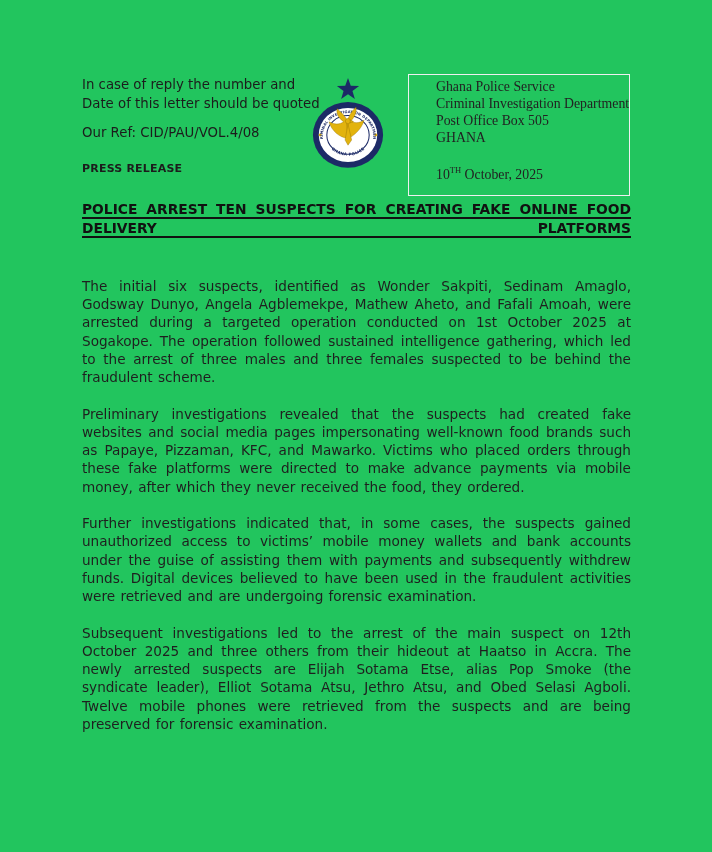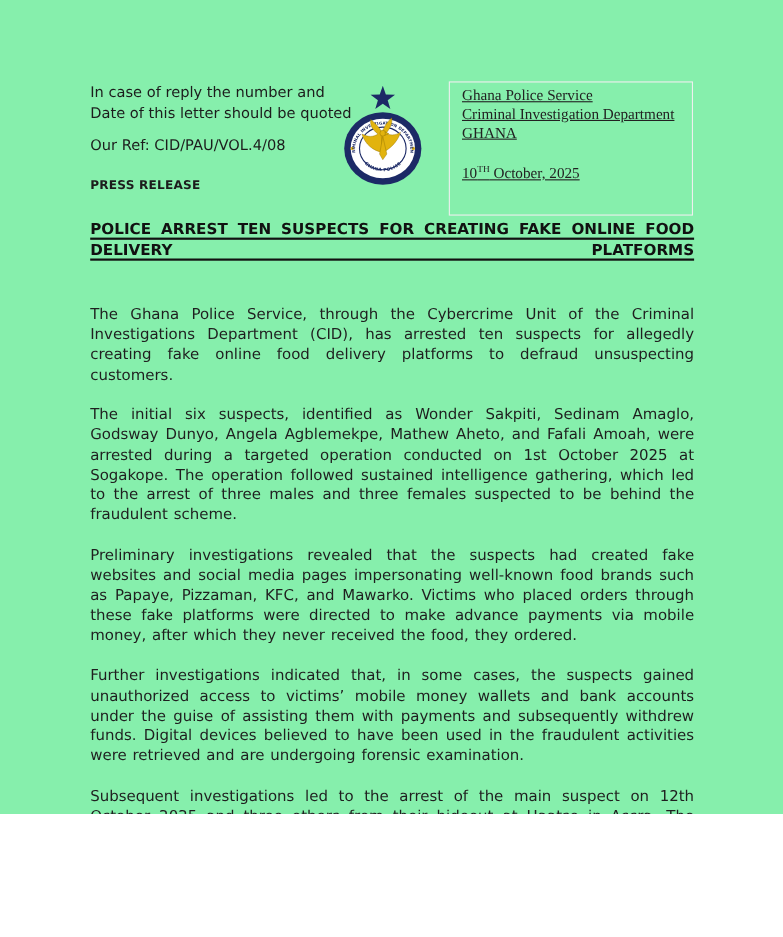--- a/index.html
+++ b/index.html
@@ -1,36 +1,36 @@
 <!DOCTYPE html>
 <html><head>
 <meta charset="utf-8">
 <style>
   html,body{margin:0;padding:0;background:#ffffff;}
   .page{
     position:relative;
-    width:712px;height:740px;
-    background:#86efac;
+    width:712px;height:852px;
+    background:#22c55e;
     font-family:"DejaVu Sans","Liberation Sans",sans-serif;
     color:#1c1c1c;
     overflow:hidden;
   }
   .content{position:absolute;left:82px;top:76px;width:549px;}
   .letterhead{position:relative;height:124px;}
   .reply-note{position:absolute;left:0;top:0;font-size:13.3px;line-height:18.5px;color:#1c1c1c;}
   .our-ref{position:absolute;left:0;top:49px;font-size:13.3px;}
   .press-label{position:absolute;left:0;top:86px;font-size:11px;font-weight:bold;letter-spacing:.2px;}
   .crest{position:absolute;left:228px;top:1px;width:76px;height:94px;}
   .crest svg{display:block;width:100%;height:100%;}
   .address-box{
     position:absolute;left:326px;top:-2px;width:222px;height:122px;
     border:1px solid #efefef;
     font-family:"Liberation Serif","DejaVu Serif",serif;
     font-size:13.8px;line-height:17px;color:#222;
-    padding:3px 0 0 11px;box-sizing:border-box;text-decoration:underline;
+    padding:3px 0 0 27px;box-sizing:border-box;
   }
   .address-line{white-space:nowrap;}
   .date-line{margin-top:20px;white-space:nowrap;}
   .date-line sup{font-size:8.5px;vertical-align:super;line-height:0;margin-top:32px;}
   .doc-title{
     margin:0 0 21px 0;
     font-size:13.8px;font-weight:bold;
     text-align:justify;
     text-decoration:underline;
     text-decoration-thickness:1.5px;
@@ -92,29 +92,29 @@
             <path d="M48 86 L52 64 L57 86 L52 93 Z"></path>
             <circle cx="52" cy="60" r="3.6"></circle>
             <path d="M55 58.5 L59.5 60.5 L55 62.5 Z"></path>
           </g>
         </svg>
       </div>
 
       <div class="address-box">
         <div class="address-line">Ghana Police Service</div>
         <div class="address-line">Criminal Investigation Department</div>
+        <div class="address-line">Post Office Box 505</div>
         <div class="address-line">GHANA</div>
         <div class="date-line"><span>10</span><sup>TH</sup><span> October, 2025</span></div>
       </div>
 
     </div>
 
     <div class="body-text">
       <h1 class="doc-title">POLICE ARREST TEN SUSPECTS FOR CREATING FAKE ONLINE FOOD DELIVERY PLATFORMS</h1>
-      <p>The Ghana Police Service, through the Cybercrime Unit of the Criminal Investigations Department (CID), has arrested ten suspects for allegedly creating fake online food delivery platforms to defraud unsuspecting customers.</p>
       <p>The initial six suspects, identified as Wonder Sakpiti, Sedinam Amaglo, Godsway Dunyo, Angela Agblemekpe, Mathew Aheto, and Fafali Amoah, were arrested during a targeted operation conducted on 1st October 2025 at Sogakope. The operation followed sustained intelligence gathering, which led to the arrest of three males and three females suspected to be behind the fraudulent scheme.</p>
       <p>Preliminary investigations revealed that the suspects had created fake websites and social media pages impersonating well-known food brands such as Papaye, Pizzaman, KFC, and Mawarko. Victims who placed orders through these fake platforms were directed to make advance payments via mobile money, after which they never received the food, they ordered.</p>
       <p>Further investigations indicated that, in some cases, the suspects gained unauthorized access to victims’ mobile money wallets and bank accounts under the guise of assisting them with payments and subsequently withdrew funds. Digital devices believed to have been used in the fraudulent activities were retrieved and are undergoing forensic examination.</p>
       <p>Subsequent investigations led to the arrest of the main suspect on 12th October 2025 and three others from their hideout at Haatso in Accra. The newly arrested suspects are Elijah Sotama Etse, alias Pop Smoke (the syndicate leader), Elliot Sotama Atsu, Jethro Atsu, and Obed Selasi Agboli. Twelve mobile phones were retrieved from the suspects and are being preserved for forensic examination.</p>
     </div>
 
   </div>
 </div>
 
 </body></html>

